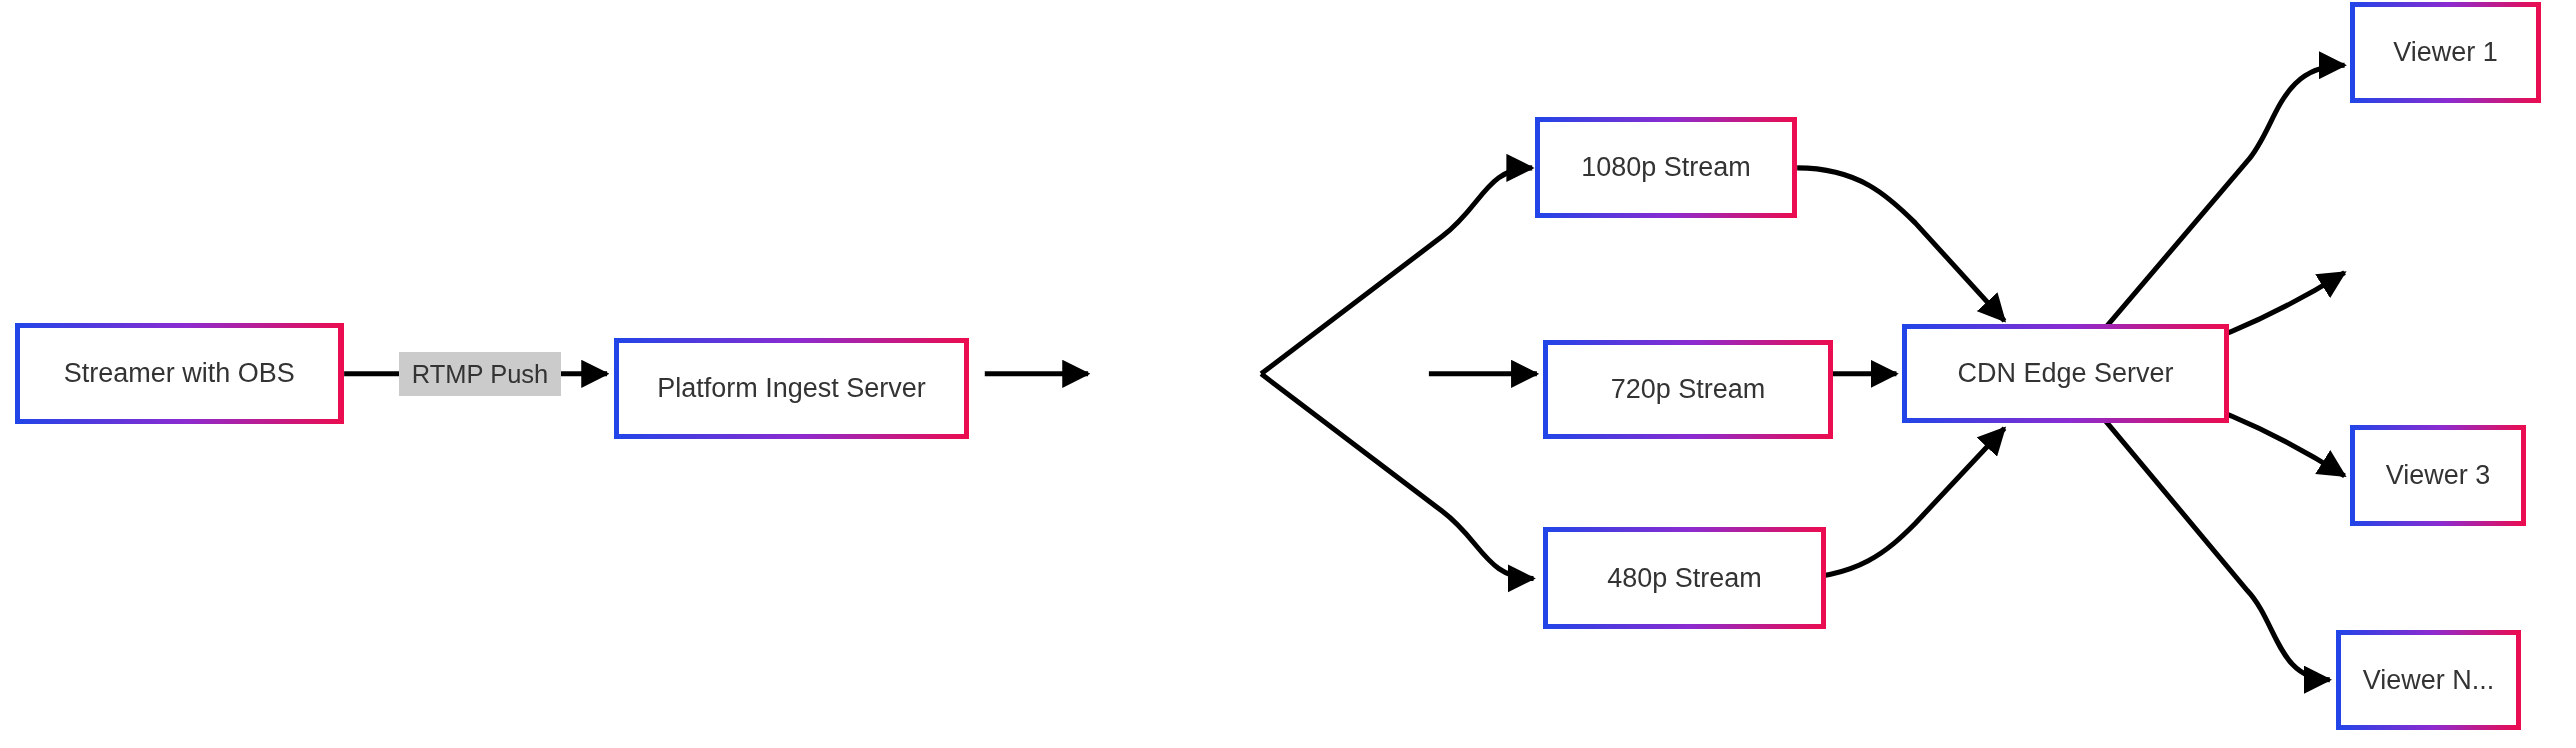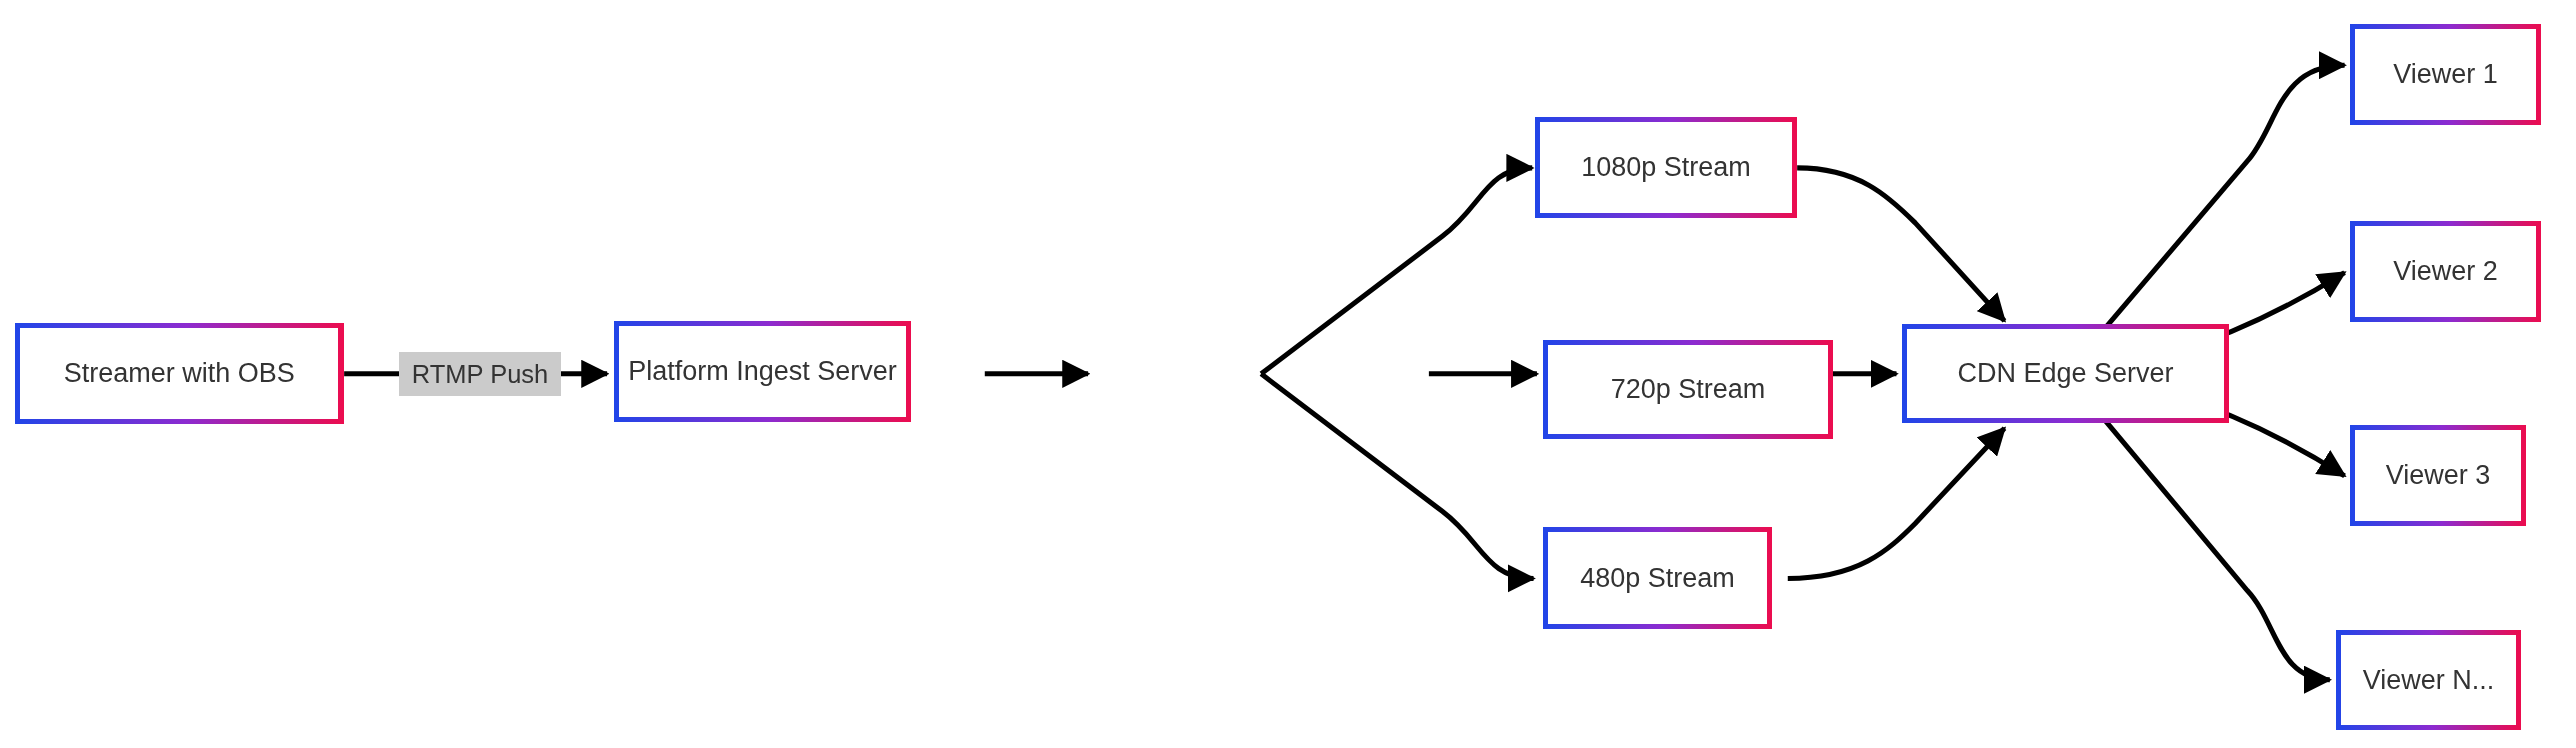--- a/index.html
+++ b/index.html
@@ -31,27 +31,27 @@
     position:absolute;
     z-index:1;
     background:#cbcbcb;
     color:#333333;
     font-size:25.5px;
     display:flex;align-items:center;justify-content:center;
     white-space:nowrap;
   }
   
   .n-streamer {left:14.8px;  top:323px; width:329px; height:101px;}
-  .n-ingest   {left:614px; top:321px; width:297px; height:101px;}
+  .n-ingest   {left:614px; top:338px; width:355px; height:101px;}
   .n-transcode{left:1093px;top:324px; width:335px; height:99px;}
   .n-1080p    {left:1535px;top:117px; width:262px; height:101px;}
   .n-720p     {left:1543px;top:340px; width:290px; height:99px;}
-  .n-480p     {left:1543px;top:527px; width:229px; height:102px;text-align:center;}
+  .n-480p     {left:1543px;top:527px; width:283px; height:102px;text-align:center;}
   .n-cdn      {left:1902px;top:324px; width:327px; height:99px;}
-  .n-viewer1  {left:2350px;top:24px;  width:191px; height:101px;}
+  .n-viewer1  {left:2350px;top:2px;  width:191px; height:101px;}
   .n-viewer2  {left:2350px;top:221px; width:191px; height:101px;}
   .n-viewer3  {left:2350px;top:425px; width:176px; height:101px;}
   .n-viewerN  {left:2336px;top:630px; width:185px; height:100px;}
   .l-rtmp     {left:399px; top:352px; width:162px; height:44px;}
 </style>
 </head>
 <body>
 
 <div id="canvas">
 
@@ -101,23 +101,20 @@
   </div>
 
   <div class="node n-cdn">
     <div class="node-inner">CDN Edge Server</div>
   </div>
 
   <div class="node n-viewer1">
     <div class="node-inner">Viewer 1</div>
   </div>
 
-  <div class="node n-viewer2">
-    <div class="node-inner">Viewer 2</div>
-  </div>
 
   <div class="node n-viewer3">
     <div class="node-inner">Viewer 3</div>
   </div>
 
   <div class="node n-viewerN">
     <div class="node-inner">Viewer N...</div>
   </div>
 
 </div>

